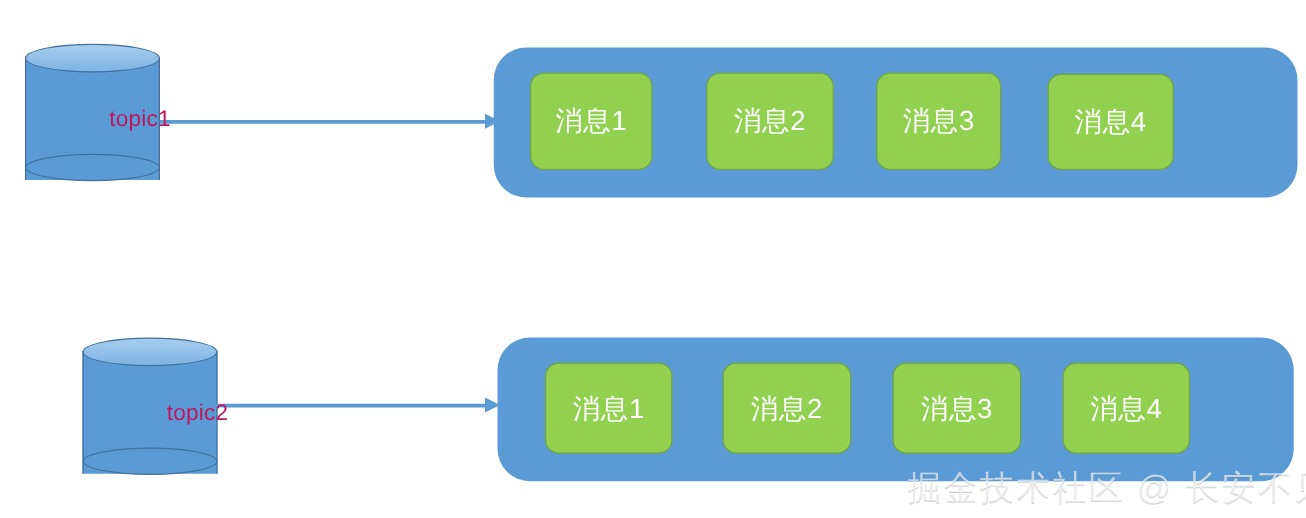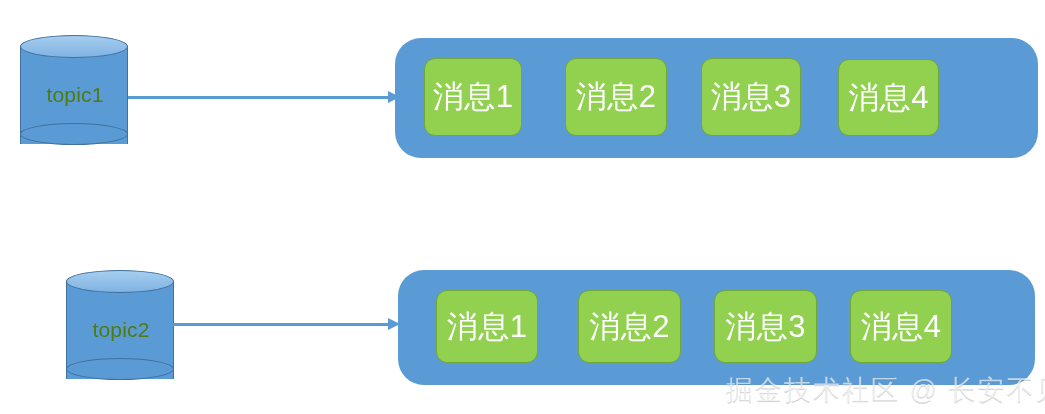--- a/index.html
+++ b/index.html
@@ -60,25 +60,26 @@
   }
   .cyl-label {
     position: absolute;
     left: 0;
     top: 0;
     width: 110px;
     height: 120px;
     display: flex;
     align-items: center;
     justify-content: center;
-    color: #4d7c0f;
-    font-size: 21px;
+    color: #be185d;
+    font-size: 18px;
     letter-spacing: 0.2px;
     z-index: 4;
     white-space: nowrap;
+    padding-left: 37px;
   }
 
   
   .arrow {
     position: absolute;
     height: 14px;
   }
   .arrow-line {
     position: absolute;
     left: 0;
@@ -109,21 +110,21 @@
   .msg {
     position: absolute;
     background: #92D050;
     border: 1.6px solid #70A63C;
     border-radius: 11px;
     box-sizing: border-box;
     display: flex;
     align-items: center;
     justify-content: center;
     color: #ffffff;
-    font-size: 31px;
+    font-size: 22px;
     letter-spacing: 0.5px;
     white-space: nowrap;
   }
 
   
   .watermark {
     position: absolute;
     color: rgba(255, 255, 255, 0.62);
     font-size: 27px;
     letter-spacing: 2px;

